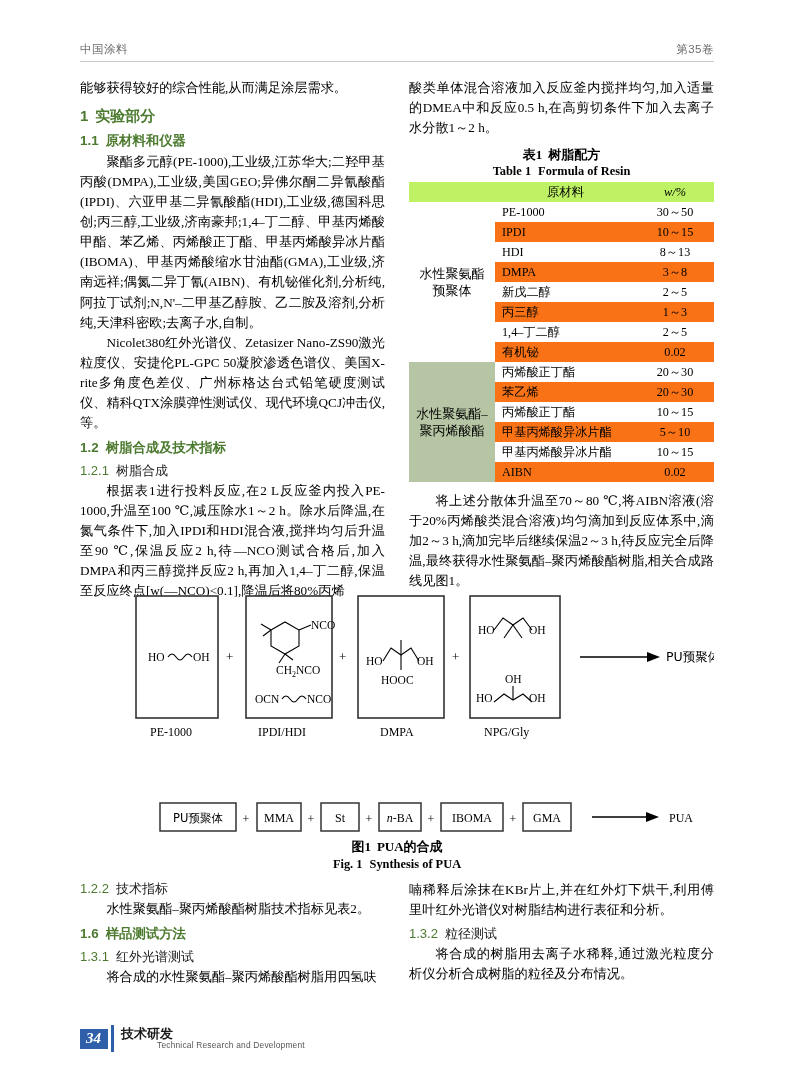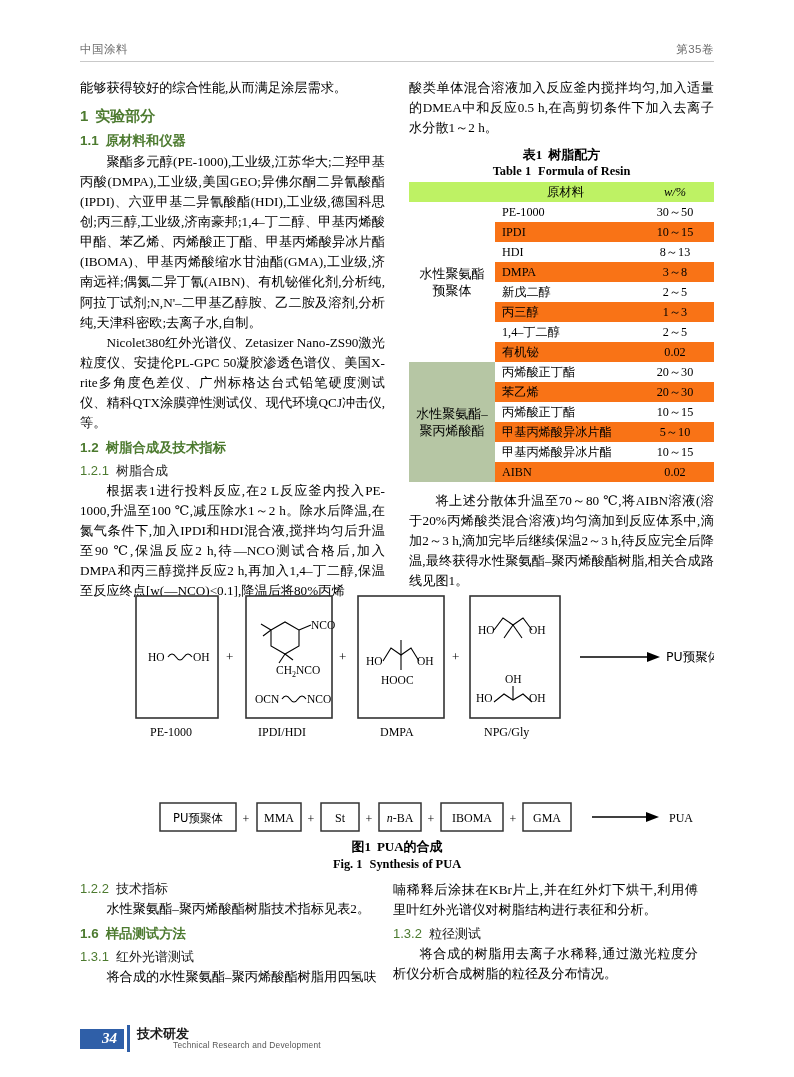--- a/index.html
+++ b/index.html
@@ -89,28 +89,28 @@
   #scheme2 { top:778px; height:100px; }
   .fig-caption { position:absolute; left:80px; top:838px; width:634px;
                  text-align:center; }
   .fig-caption .cn { font-size:13px; font-weight:bold; display:block; }
   .fig-caption .cn .lbl { margin-right:6px; }
   .fig-caption .en { font-size:12.4px; font-weight:bold; display:block; margin-top:1px;}
   .fig-caption .en .lbl { margin-right:7px; }
 
   
   .cols2 { position:absolute; left:80px; top:880px; width:634px;
-           display:flex; gap:8px; }
+           display:flex; gap:24px; }
 
   
   .footer { position:absolute; left:80px; top:1025px; width:634px;
             display:flex; align-items:center; }
   .footer .pg {
     background:#2f5fa8; color:#fff; font-style:italic; font-weight:bold;
-    font-size:15px; padding:2px 7px 3px 22px; line-height:1;
+    font-size:15px; padding:2px 7px 3px 6px; line-height:1;
     font-family:"Liberation Serif",serif;
   }
   .footer .bar { width:3px; height:27px; background:#2f5fa8; margin:0 7px 0 3px; }
   .footer .ftxt { line-height:1.12; }
   .footer .fcn { font-size:13px; font-weight:bold; color:#1a1a1a;
                  font-family:"Liberation Sans","DejaVu Sans",sans-serif; }
   .footer .fen { font-size:8.4px; color:#555; letter-spacing:.2px;
                  font-family:"Liberation Sans","DejaVu Sans",sans-serif;margin-left:36px; }
 </style>
 </head>

